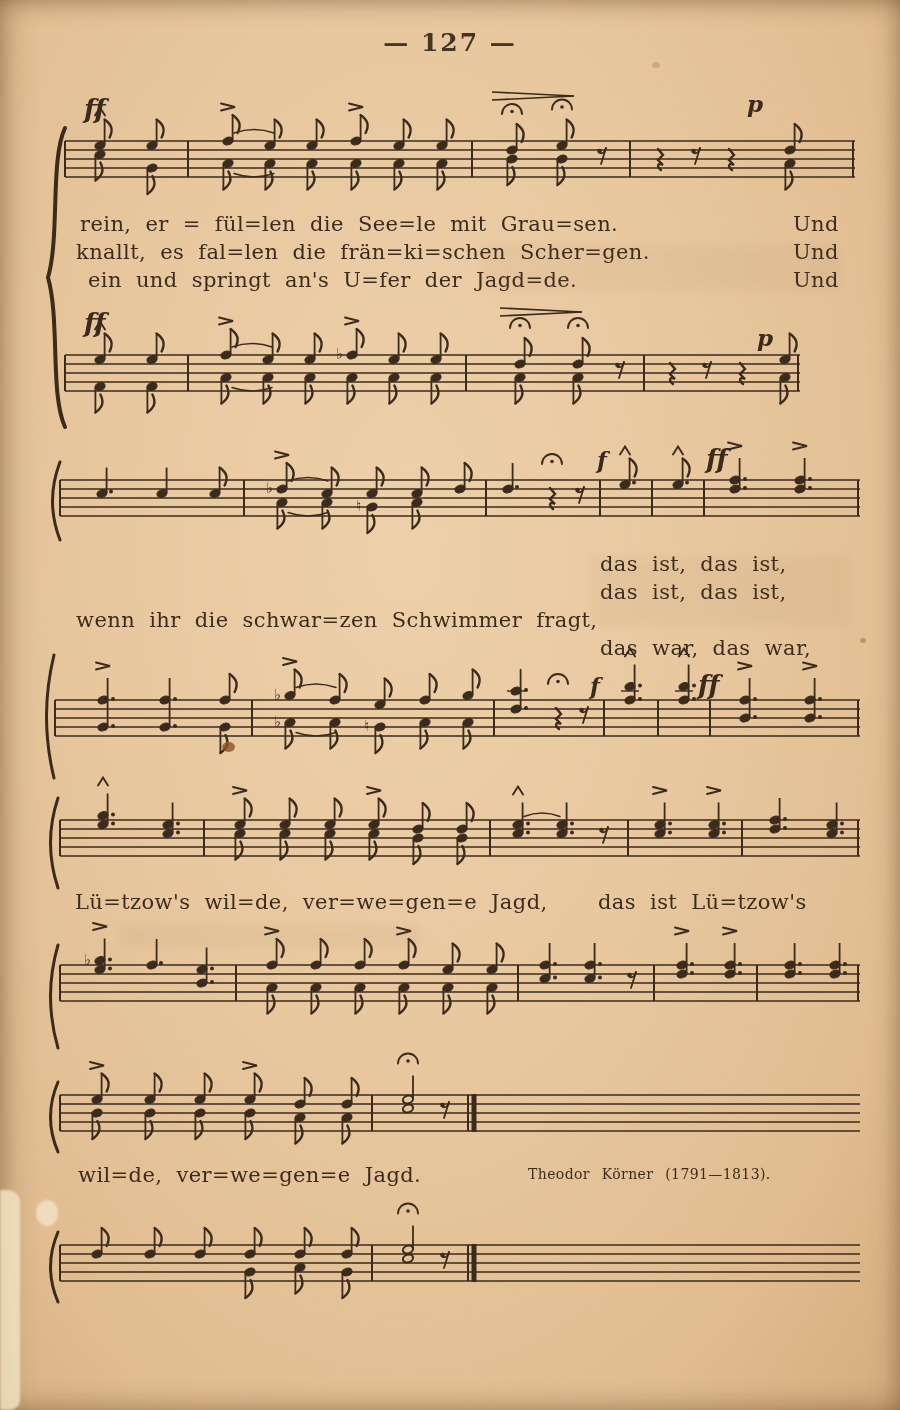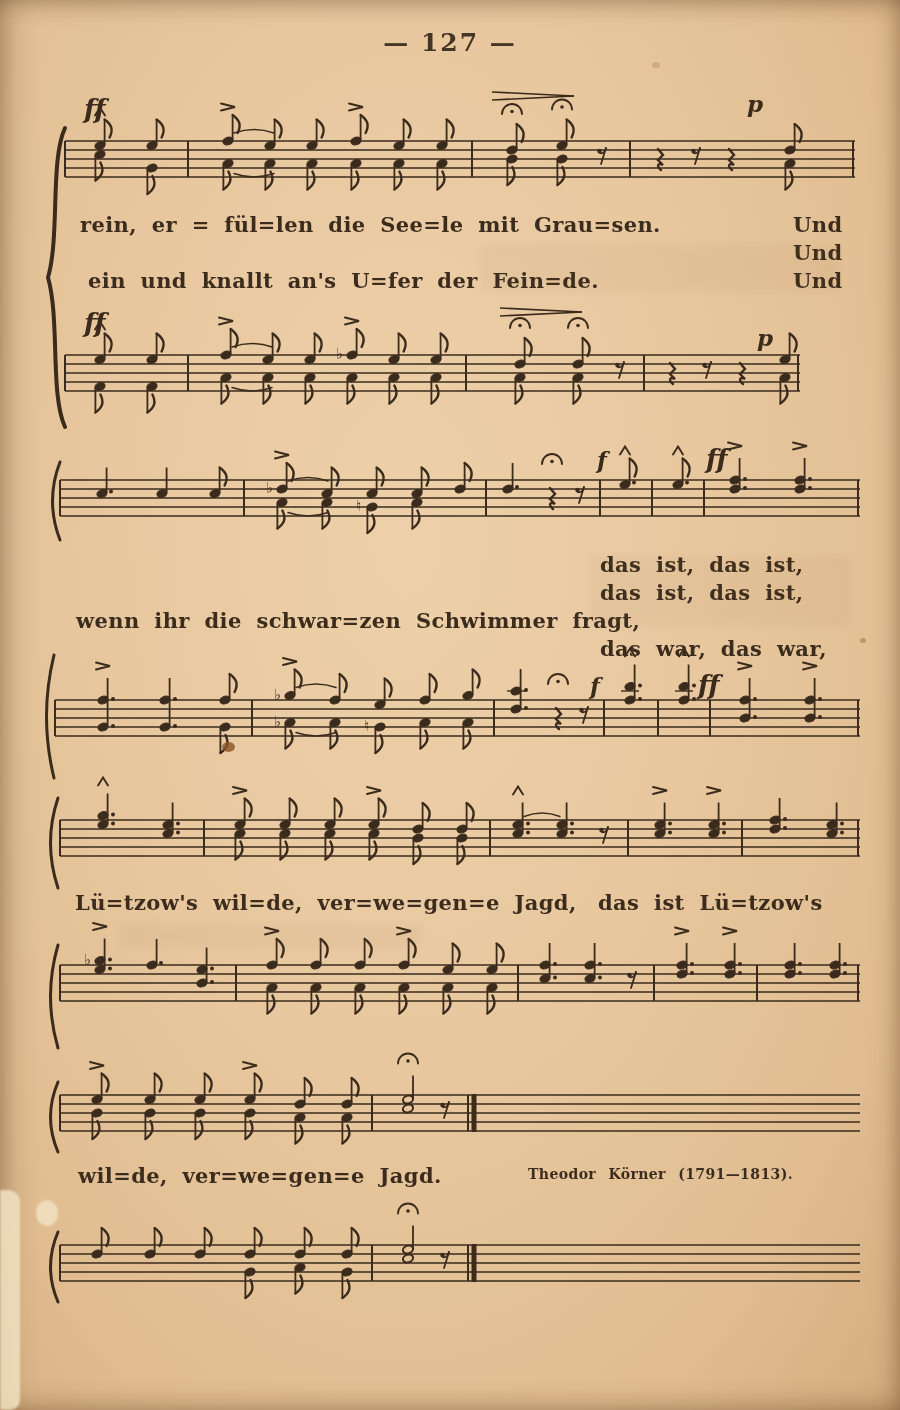--- a/index.html
+++ b/index.html
@@ -7,21 +7,21 @@
     position:relative;width:900px;height:1410px;overflow:hidden;
     background:radial-gradient(ellipse at 45% 38%, #edd0a9 0%, #e8c79e 45%, #e0bc90 78%, #d4ac7e 100%);
     box-shadow:inset 18px 0 34px -16px rgba(92,60,28,.45),
                inset -14px 0 28px -14px rgba(92,60,28,.40),
                inset 0 14px 26px -14px rgba(92,60,28,.35),
                inset 0 -16px 30px -16px rgba(92,60,28,.30);
     font-family:"DejaVu Serif", serif;color:#3a2b1c;
   }
   .hdr{position:absolute;top:28px;left:0;width:100%;text-align:center;
        font-size:25px;font-weight:bold;letter-spacing:2px;color:#453526;}
-  .lyr{position:absolute;font-size:21px;font-weight:bold;letter-spacing:.4px;
+  .lyr{position:absolute;font-size:21px;font-weight:normal;letter-spacing:.4px;
        word-spacing:7px;white-space:nowrap;color:#3b2c1d;}
   .attr{font-size:14px;}
   svg.score{position:absolute;left:0;top:0;}
   .spot{position:absolute;border-radius:50%;}
   .chip{position:absolute;background:#f2e2c2;opacity:.85;filter:blur(1px);}
   .ghost{position:absolute;background:#8a6436;opacity:.05;filter:blur(3px);}
 </style>
 </head>
 <body>
 
@@ -714,22 +714,23 @@
       <circle cx="408" cy="1211" r="1.8" fill="#3a2b1c"></circle>
       <circle cx="442.5" cy="1255" r="2.3" fill="#3a2b1c"></circle>
       <path d="M 442.5 1257 C 446 1258, 448 1256, 449 1252" stroke="#3a2b1c" stroke-width="1.8" fill="none" stroke-linecap="round"></path>
       <path d="M 449 1252 L 444 1268" stroke="#3a2b1c" stroke-width="1.8" fill="none" stroke-linecap="round"></path>
       <line x1="468" y1="1245" x2="468" y2="1281" stroke="#3a2b1c" stroke-width="2"></line>
       <line x1="474" y1="1244" x2="474" y2="1282" stroke="#3a2b1c" stroke-width="5"></line>
     </svg>
 
   <div class="lyr" style="top:212px;left:80px">rein, er = fül=len die See=le mit Grau=sen.</div>
   <div class="lyr" style="top:212px;left:793px">Und</div>
+  <div class="lyr" style="top:240px;left:76px">knallt, es fal=len die frän=ki=schen Scher=gen.</div>
   <div class="lyr" style="top:240px;left:793px">Und</div>
-  <div class="lyr" style="top:268px;left:88px">ein und knallt an's U=fer der Fein=de.</div>
+  <div class="lyr" style="top:268px;left:88px">ein und springt an's U=fer der Jagd=de.</div>
   <div class="lyr" style="top:268px;left:793px">Und</div>
 
   <div class="lyr" style="top:552px;left:600px">das ist, das ist,</div>
   <div class="lyr" style="top:580px;left:600px">das ist, das ist,</div>
   <div class="lyr" style="top:608px;left:76px">wenn ihr die schwar=zen Schwimmer fragt,</div>
   <div class="lyr" style="top:636px;left:600px">das war, das war,</div>
 
   <div class="lyr" style="top:890px;left:75px">Lü=tzow's wil=de, ver=we=gen=e Jagd,</div>
   <div class="lyr" style="top:1163px;left:78px">wil=de, ver=we=gen=e Jagd.</div>
 

